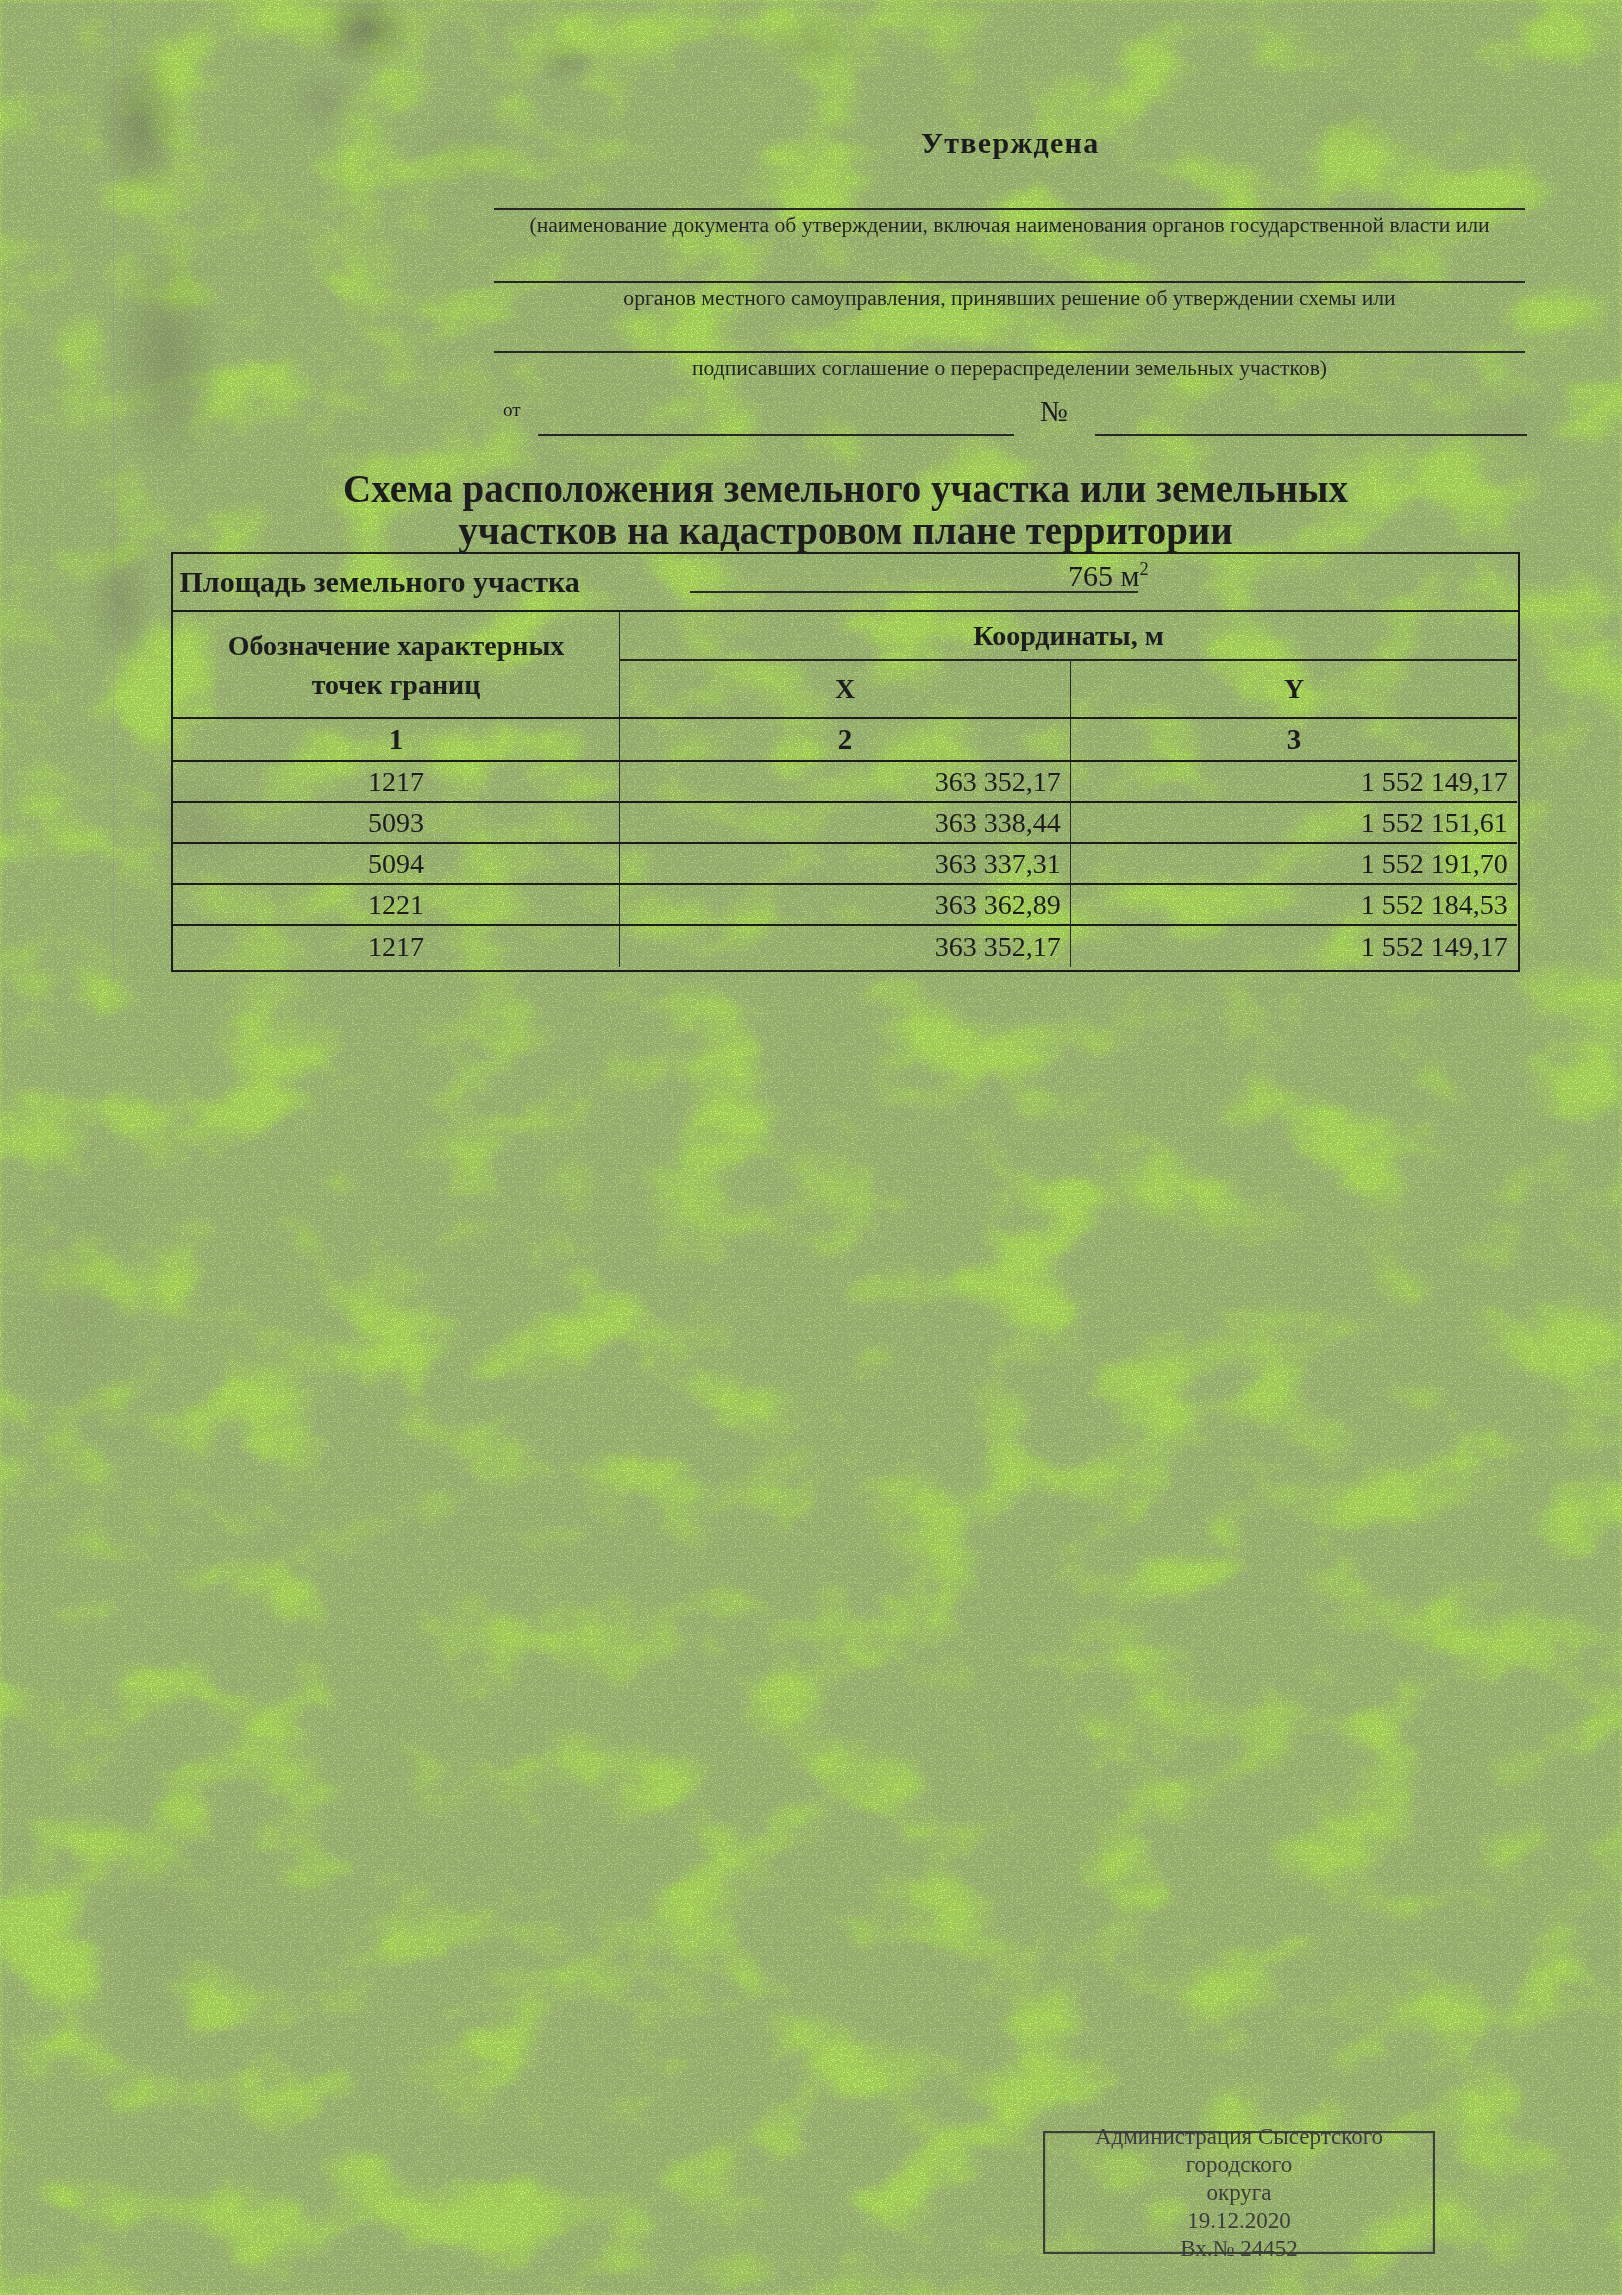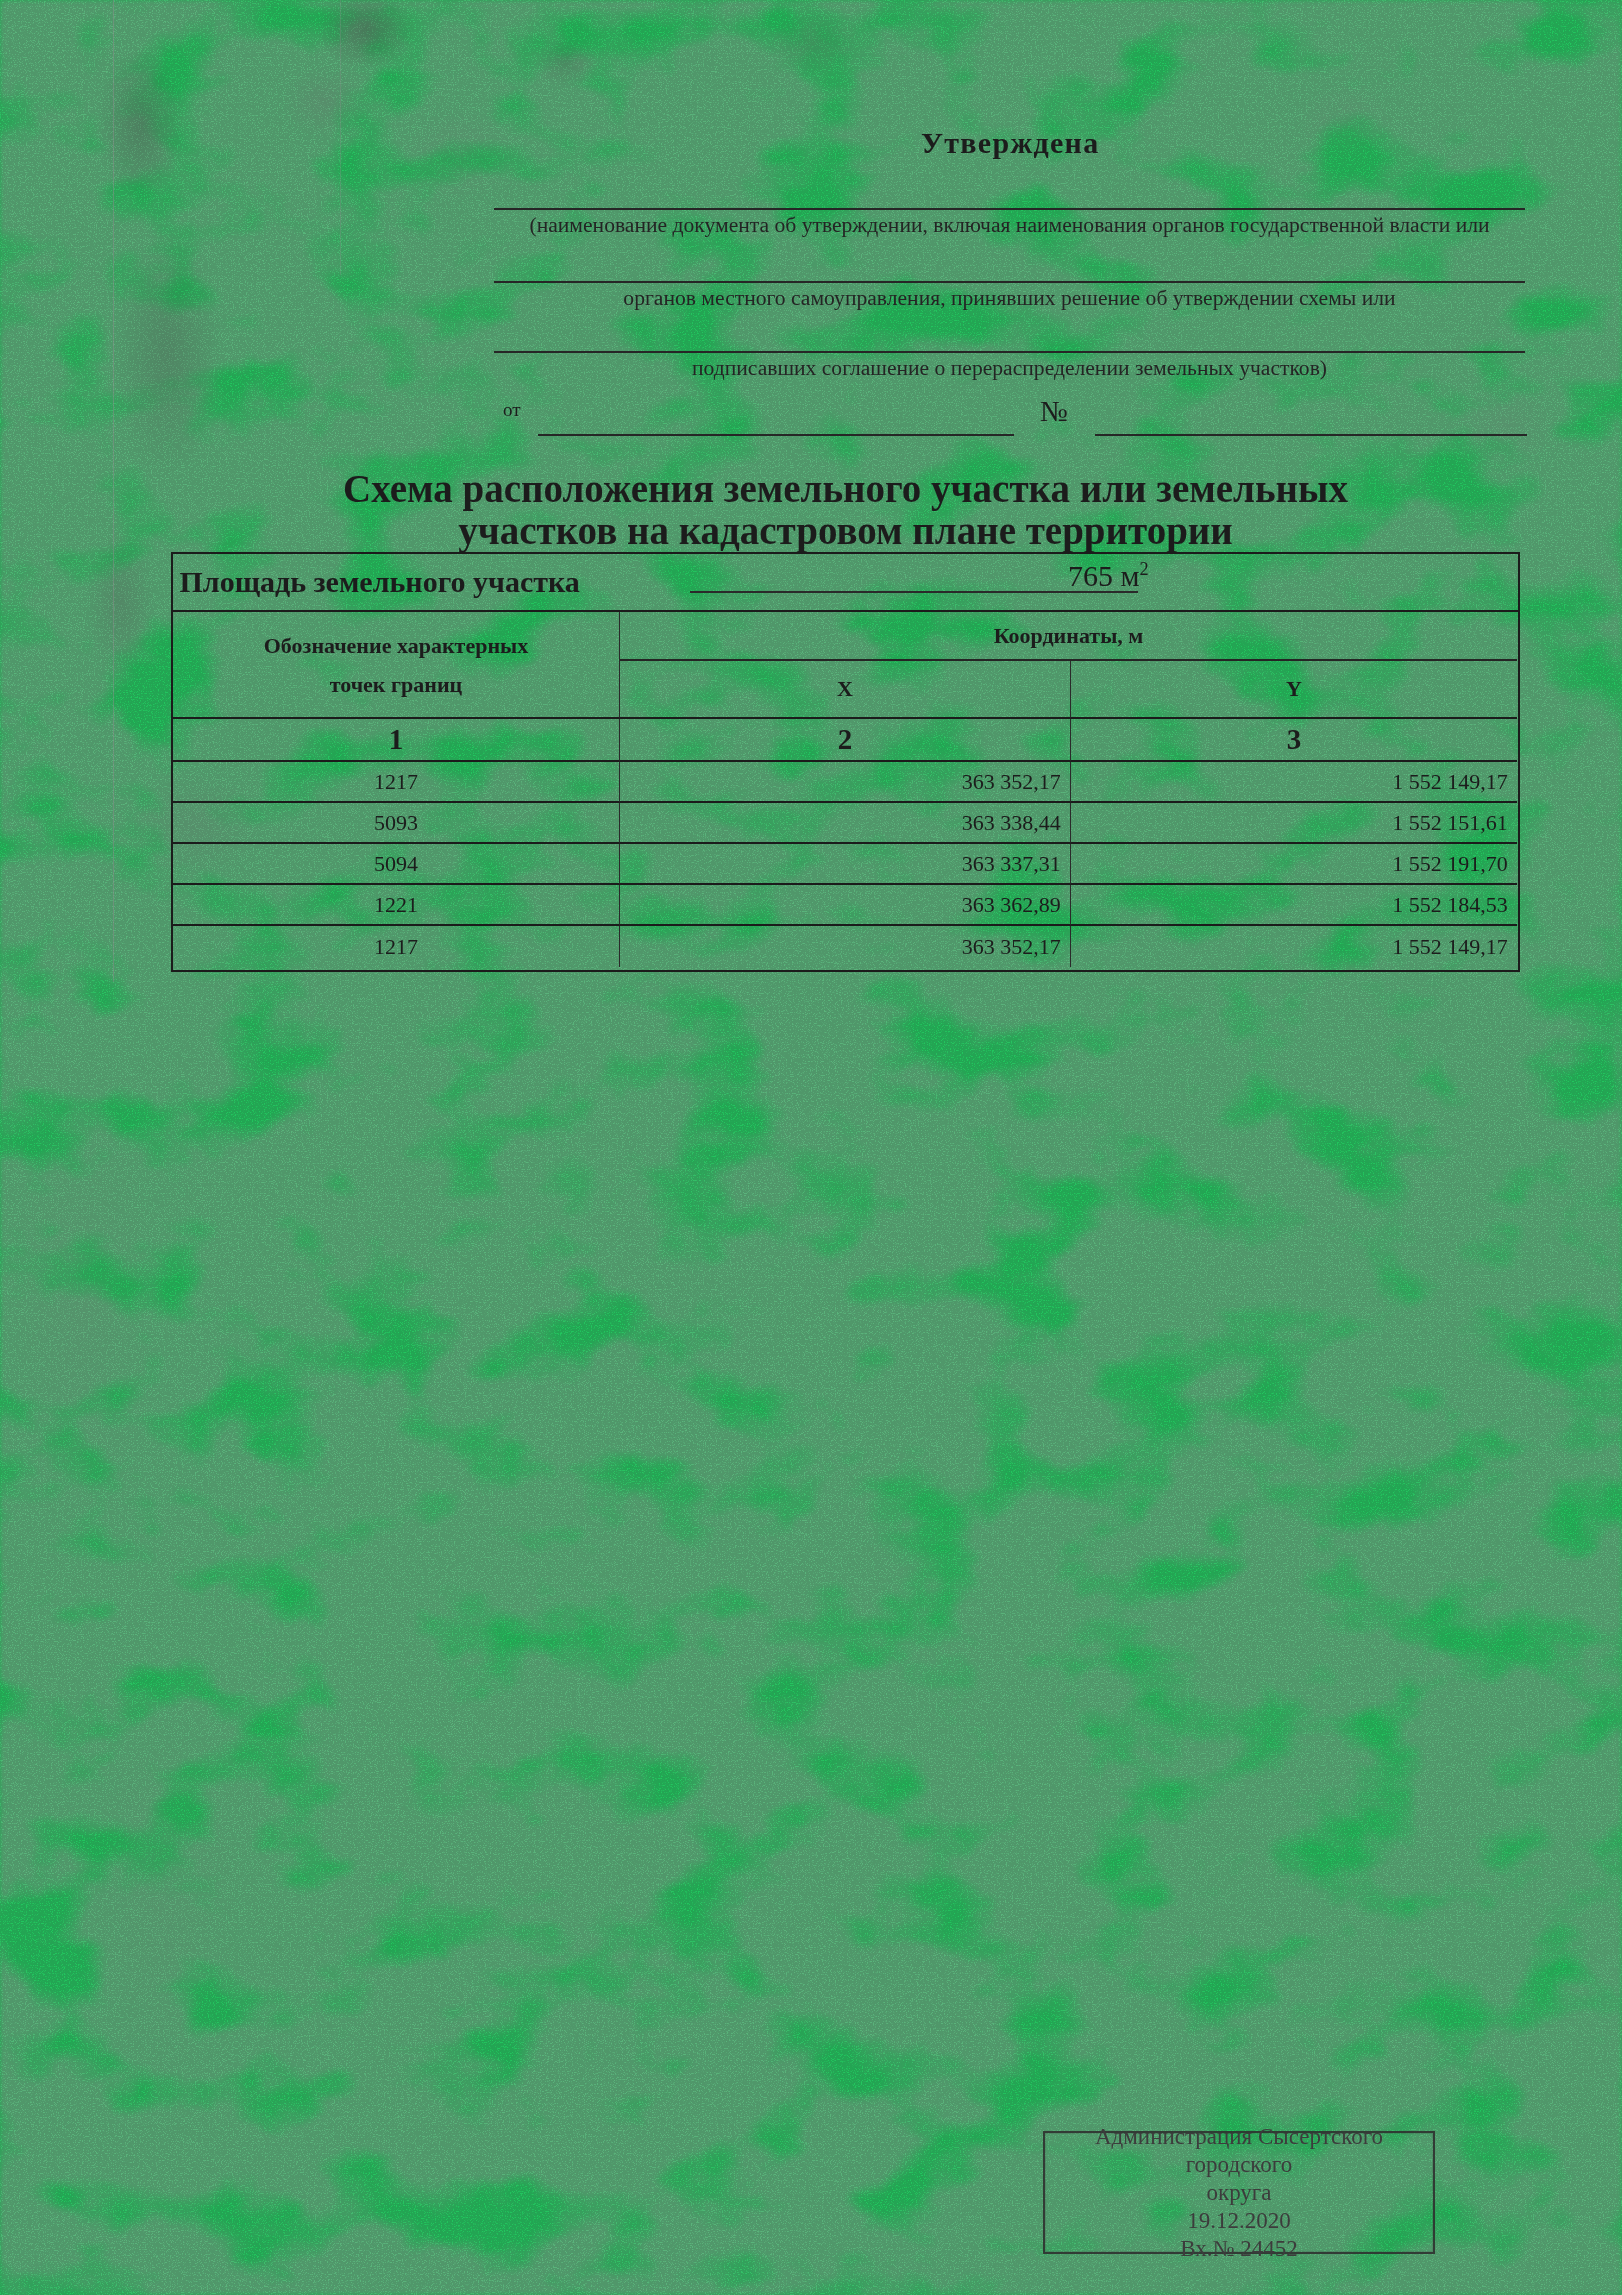--- a/index.html
+++ b/index.html
@@ -1,19 +1,19 @@
 <!DOCTYPE html>
 <html lang="ru" style="font-size:10.5px"><head>
 <meta charset="utf-8">
 <style>
   html,body{margin:0;padding:0;background:#e8e8e8;}
   .page{
     position:relative;
     width:1622px;height:2295px;
-    background:#22c55e;
+    background:#bef264;
     overflow:hidden;
     font-family:"Liberation Serif","DejaVu Serif",serif;
     color:#1c1c1c;
   }
   
   .noise-svg{position:absolute;left:0;top:0;pointer-events:none;}
   .smudges{
     position:absolute;left:0;top:0;width:1622px;height:2295px;pointer-events:none;
     background-image:
       radial-gradient(ellipse 62px 111px at 141px 124px, rgba(70,70,70,.30), transparent 70%),
@@ -55,21 +55,21 @@
   .big-table{
     position:absolute;left:171px;top:552px;width:1349px;height:420px;
     box-sizing:border-box;border:2.6px solid #1b1b1b;
   }
   .area-row{position:relative;height:56px;border-bottom:2.6px solid #1b1b1b;}
   .area-label{position:absolute;left:6.5px;top:0;height:64px;line-height:56px;font-size:30px;font-weight:bold;}
   .area-underline{position:absolute;left:517px;top:37px;width:448px;height:2px;background:#2a2a2a;}
   .area-value{position:absolute;left:895px;top:5.2px;font-size:30px;}
   .area-value sup{font-size:18.3px;}
   .tgrid{display:grid;grid-template-columns:447px 451px 446px;grid-template-rows:49px 58px 43px 41px 41px 41px 41px 41px;}
-  .cell{box-sizing:border-box;display:flex;align-items:center;justify-content:center;font-size:22px;}
+  .cell{box-sizing:border-box;display:flex;align-items:center;justify-content:center;font-size:28px;}
   .bold{font-weight:bold;}
   .br2{border-right:1.3px solid #2a2a2a;}
   .bb4{border-bottom:2.6px solid #1b1b1b;}
   .bb3{border-bottom:2px solid #242424;}
   .c-point-hdr{grid-column:1;grid-row:1/3;flex-direction:column;line-height:39px;}
   .c-coords-hdr{grid-column:2/4;grid-row:1;}
   .c-x{grid-column:2;grid-row:2;}
   .c-y{grid-column:3;grid-row:2;}
   .num-cell{font-size:29px;}
   .val{justify-content:flex-end;padding-right:9.2px;}

